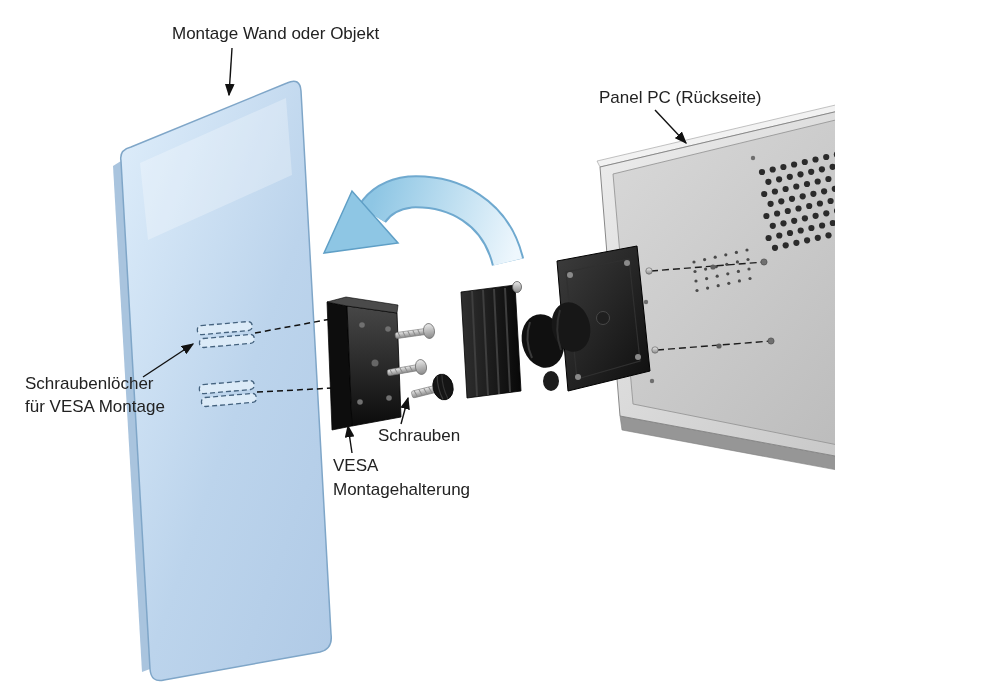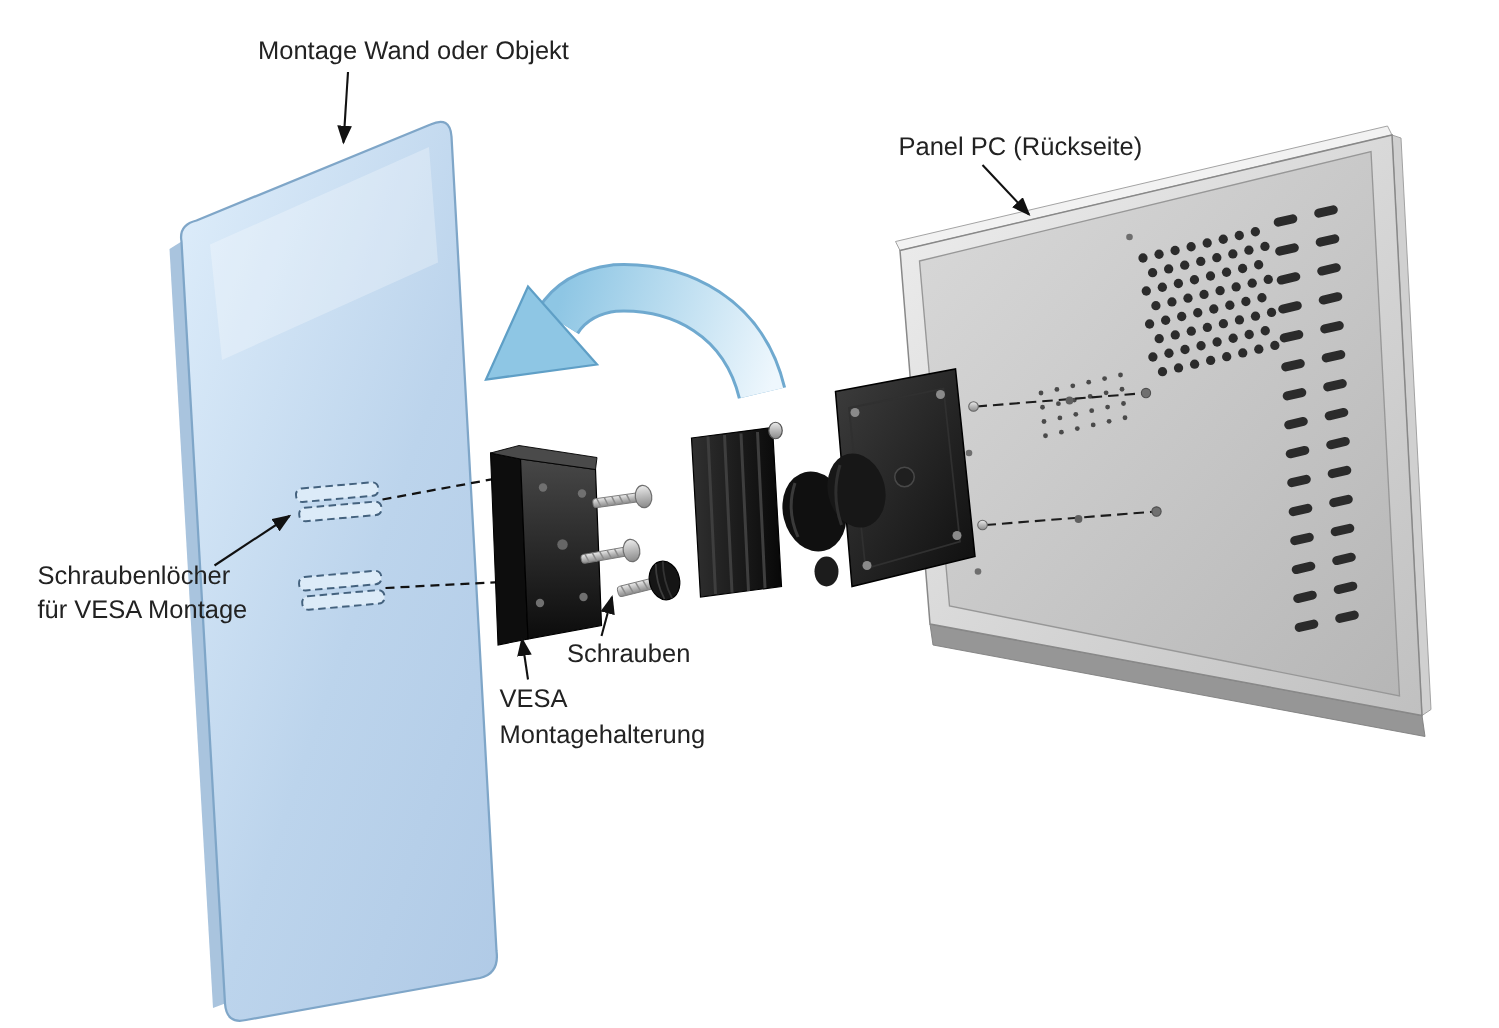--- a/index.html
+++ b/index.html
@@ -1,19 +1,19 @@
 <!DOCTYPE html>
 <html><head>
 <meta charset="utf-8">
 <style>
   * { margin:0; padding:0; box-sizing:border-box; }
   html,body { background:#ffffff; }
   .stage {
     position:relative;
-    width:999px; height:685px;
+    width:835px; height:685px;
     background:#ffffff;
     overflow:hidden;
     font-family:"Liberation Sans", sans-serif;
   }
   svg { display:block; }
   text {
     fill:#222222;
     font-size:17px;
     font-family:"Liberation Sans", sans-serif;
   }

